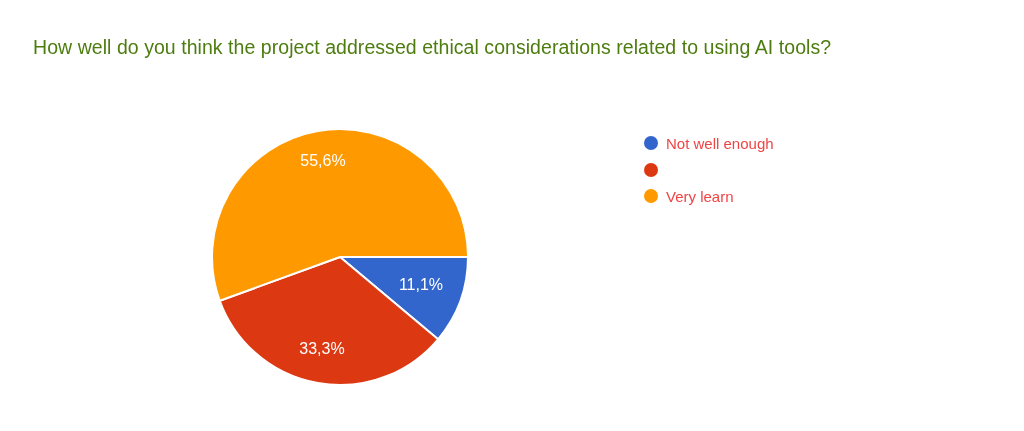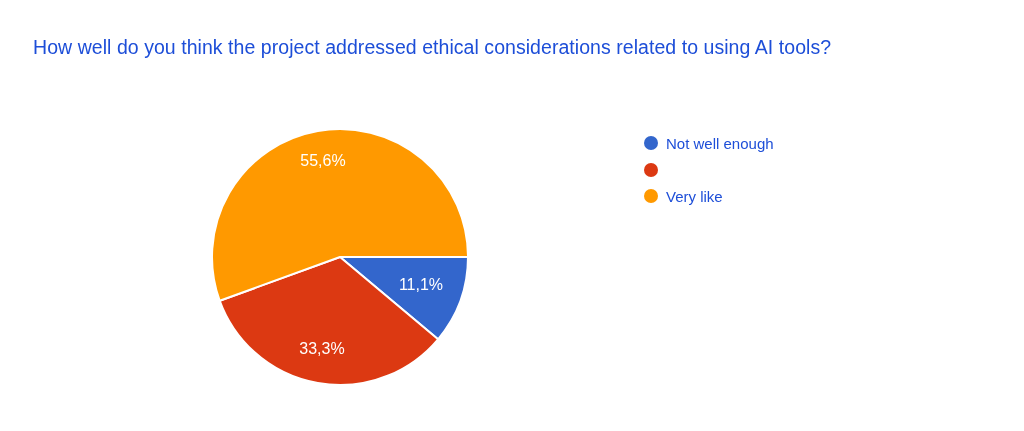--- a/index.html
+++ b/index.html
@@ -26,21 +26,21 @@
     background: #ffffff;
   }
 
   #chart-title {
     position: absolute;
     left: 33px;
     top: 34px;
     width: 960px;
     font-size: 19.5px;
     line-height: 26px;
-    color: #1d4ed8;
+    color: #4d7c0f;
     letter-spacing: 0.05px;
     white-space: nowrap;
   }
 
   #pie-wrap {
     position: absolute;
     left: 0px;
     top: 0px;
     width: 660px;
     height: 431px;
@@ -76,21 +76,21 @@
   .legend-swatch {
     width: 14px;
     height: 14px;
     border-radius: 50%;
     flex: 0 0 14px;
   }
 
   .legend-label {
     margin-left: 8px;
     font-size: 15px;
-    color: #1d4ed8;
+    color: #ef4444;
     line-height: 17px;
     white-space: nowrap;
   }
 </style>
 </head>
 <body>
 
 <div id="chart-card">
 
   <div id="chart-title">How well do you think the project addressed ethical considerations related to using AI tools?</div>
@@ -113,17 +113,17 @@
   <div id="legend">
     <div class="legend-row">
       <span class="legend-swatch" style="background: rgb(51, 102, 204);"></span>
       <span class="legend-label">Not well enough</span>
     </div>
     <div class="legend-row">
       <span class="legend-swatch" style="background: rgb(220, 57, 18);"></span>
     </div>
     <div class="legend-row">
       <span class="legend-swatch" style="background: rgb(255, 153, 0);"></span>
-      <span class="legend-label">Very like</span>
+      <span class="legend-label">Very learn</span>
     </div>
   </div>
 
 </div>
 
 </body></html>

